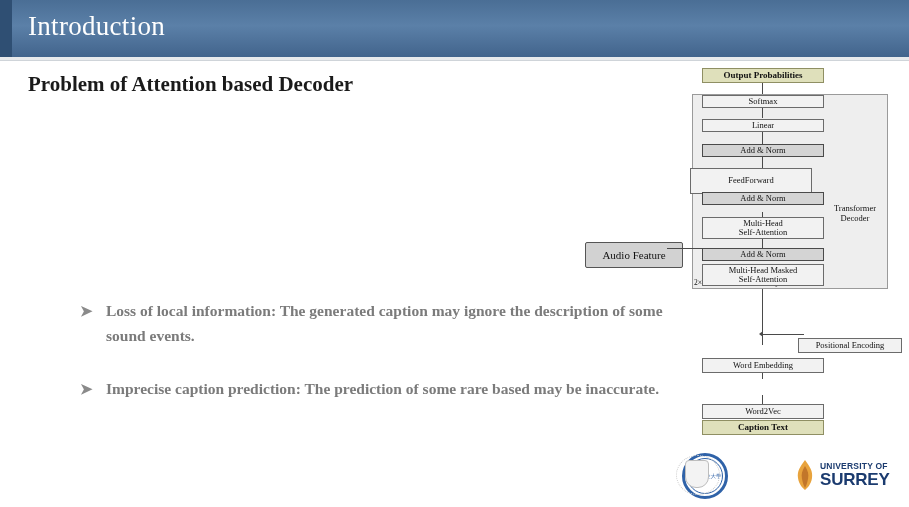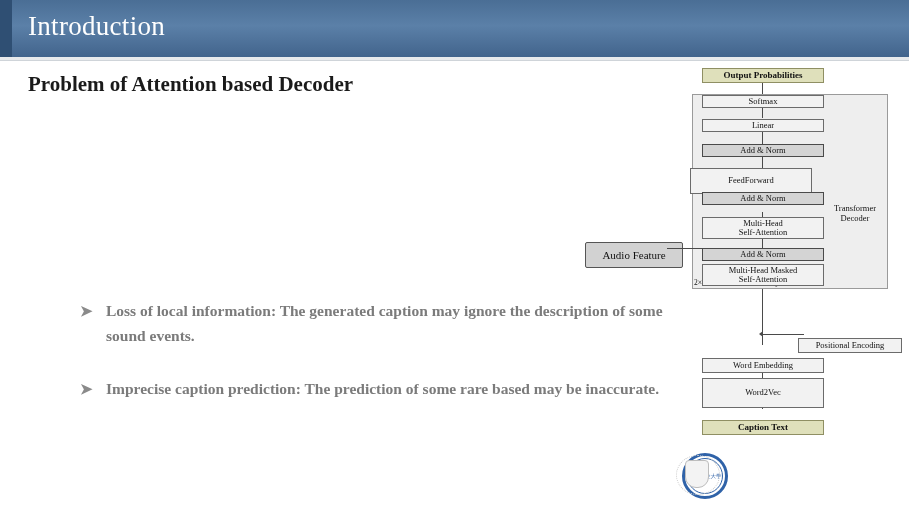--- a/index.html
+++ b/index.html
@@ -304,27 +304,35 @@
     <div class="box" style="left:26px; top:33px; width:122px; height:13px;">Softmax</div>
     <div class="box" style="left:26px; top:57px; width:122px; height:13px;">Linear</div>
     <div class="box grey-strong" style="left:26px; top:82px; width:122px; height:13px;">Add &amp; Norm</div>
     <div class="box" style="left:14px; top:106px; width:122px; height:26px;">FeedForward</div>
     <div class="box grey-strong" style="left:26px; top:130px; width:122px; height:13px;">Add &amp; Norm</div>
     <div class="box" style="left:26px; top:155px; width:122px; height:22px;">Multi-Head<br>Self-Attention</div>
     <div class="box grey-strong" style="left:26px; top:186px; width:122px; height:13px;">Add &amp; Norm</div>
     <div class="box" style="left:26px; top:202px; width:122px; height:22px;">Multi-Head Masked<br>Self-Attention</div>
     <div class="box" style="left:122px; top:276px; width:104px; height:15px;">Positional Encoding</div>
     <div class="box" style="left:26px; top:296px; width:122px; height:15px;">Word Embedding</div>
-    <div class="box" style="left:26px; top:316px; width:122px; height:30px;text-align:right;">Word2Vec</div>
+    <div class="box" style="left:26px; top:342px; width:122px; height:15px;text-align:right;">Word2Vec</div>
     <div class="box olive" style="left:26px; top:358px; width:122px; height:15px;">Caption Text</div>
   </div>
 
   <div class="logos">
     <div class="logo-circ logo-nwpu">
       <div class="inner">西北工业大学</div>
     </div>
     <div class="logo-crest">
       <div class="crest-ring"></div>
       <div class="crest-shape"></div>
     </div>
+    <div class="logo-surrey">
+      <svg class="surrey-flame" viewBox="0 0 22 32">
+        <path d="M11 1 C6 8 3 12 4 19 C5 26 9 29 11 31 C13 29 17 26 18 19 C19 12 16 8 11 1 Z" fill="#e8a33d"></path>
+        <path d="M11 7 C8 12 7 15 8 20 C9 25 10 27 11 29 C12 27 13 25 14 20 C15 15 14 12 11 7 Z" fill="#c2762a"></path>
+      </svg>
+      <div class="surrey-text-top">UNIVERSITY OF</div>
+      <div class="surrey-text-main">SURREY</div>
+    </div>
   </div>
 
 </div>
 
 </body></html>

